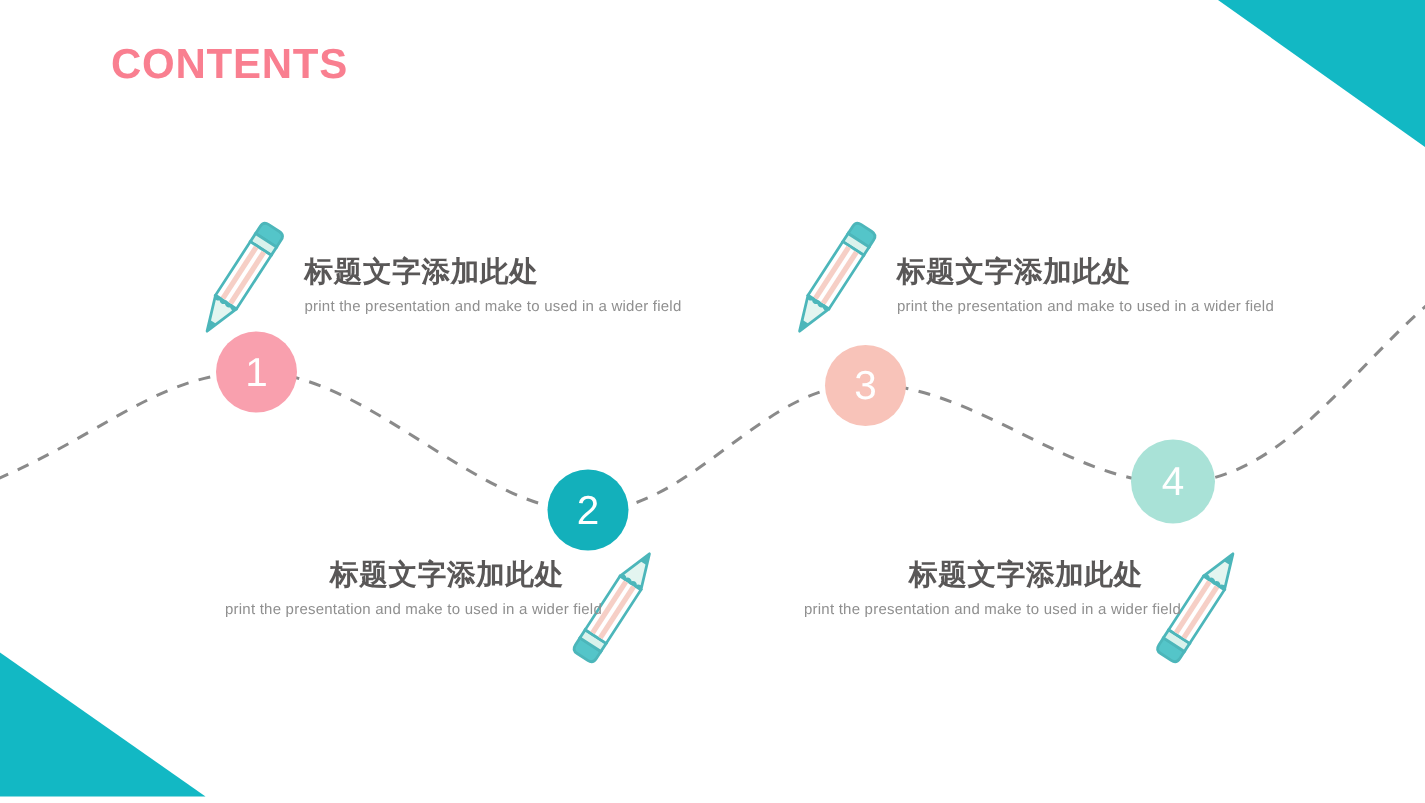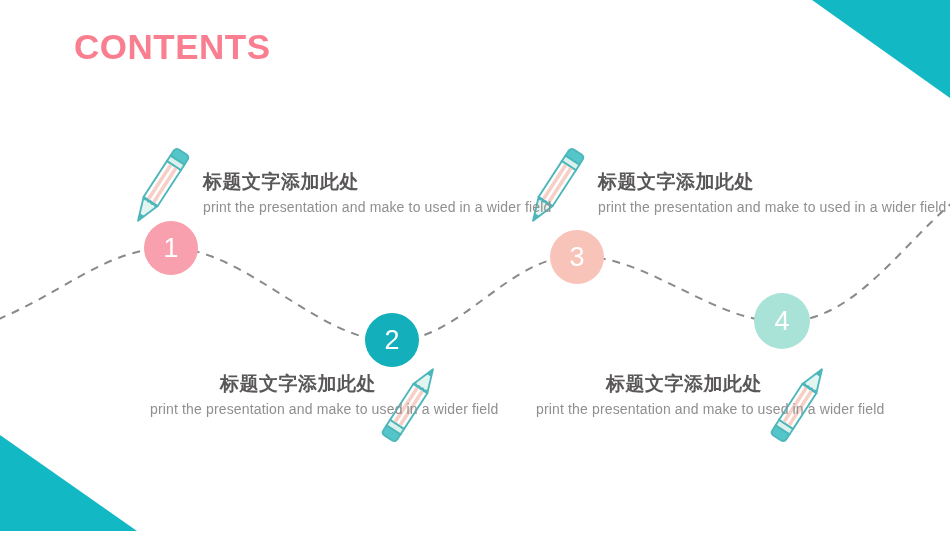--- a/index.html
+++ b/index.html
@@ -8,21 +8,21 @@
     position:relative;
     width:950px; height:535px;
     background:#ffffff;
     overflow:hidden;
     font-family:"Liberation Sans", sans-serif;
   }
   svg.bg { position:absolute; left:0; top:0; width:950px; height:535px; }
 
   .page-title {
     position:absolute; left:74px; top:27px; margin:0;
-    font-size:35px; font-weight:bold; color:#f97f90;
+    font-size:28px; font-weight:bold; color:#f97f90;
     letter-spacing:0.5px;
   }
 
   .circle {
     position:absolute; width:54px; height:54px; border-radius:50%;
     display:flex; align-items:center; justify-content:center;
     color:#ffffff; font-size:27px; font-weight:400; line-height:1;
   }
   .c1 { left:144px; top:221px; }
   .c2 { left:365px; top:313px; }
@@ -34,21 +34,21 @@
   .p2 { left:396px; top:359px; transform:rotate(213deg); }
   .p3 { left:540px; top:143px; transform:rotate(33deg); }
   .p4 { left:785px; top:359px; transform:rotate(213deg); }
 
   .text-block { position:absolute; }
   .text-block .item-title {
     font-size:19px; font-weight:bold; color:#595757;
     letter-spacing:0.5px; line-height:28px; white-space:nowrap;
   }
   .text-block .item-subtitle {
-    font-size:14px; color:#8f8f8f; margin-top:3px;
+    font-size:10px; color:#8f8f8f; margin-top:3px;
     letter-spacing:0.15px; white-space:nowrap;
   }
   .tb1 { left:203px; top:168px; text-align:left; }
   .tb3 { left:598px; top:168px; text-align:left; }
   .tb2 { left:150px; top:370px; width:226px; text-align:right; }
   .tb4 { left:536px; top:370px; width:226px; text-align:right; }
 </style>
 </head>
 <body>
 

